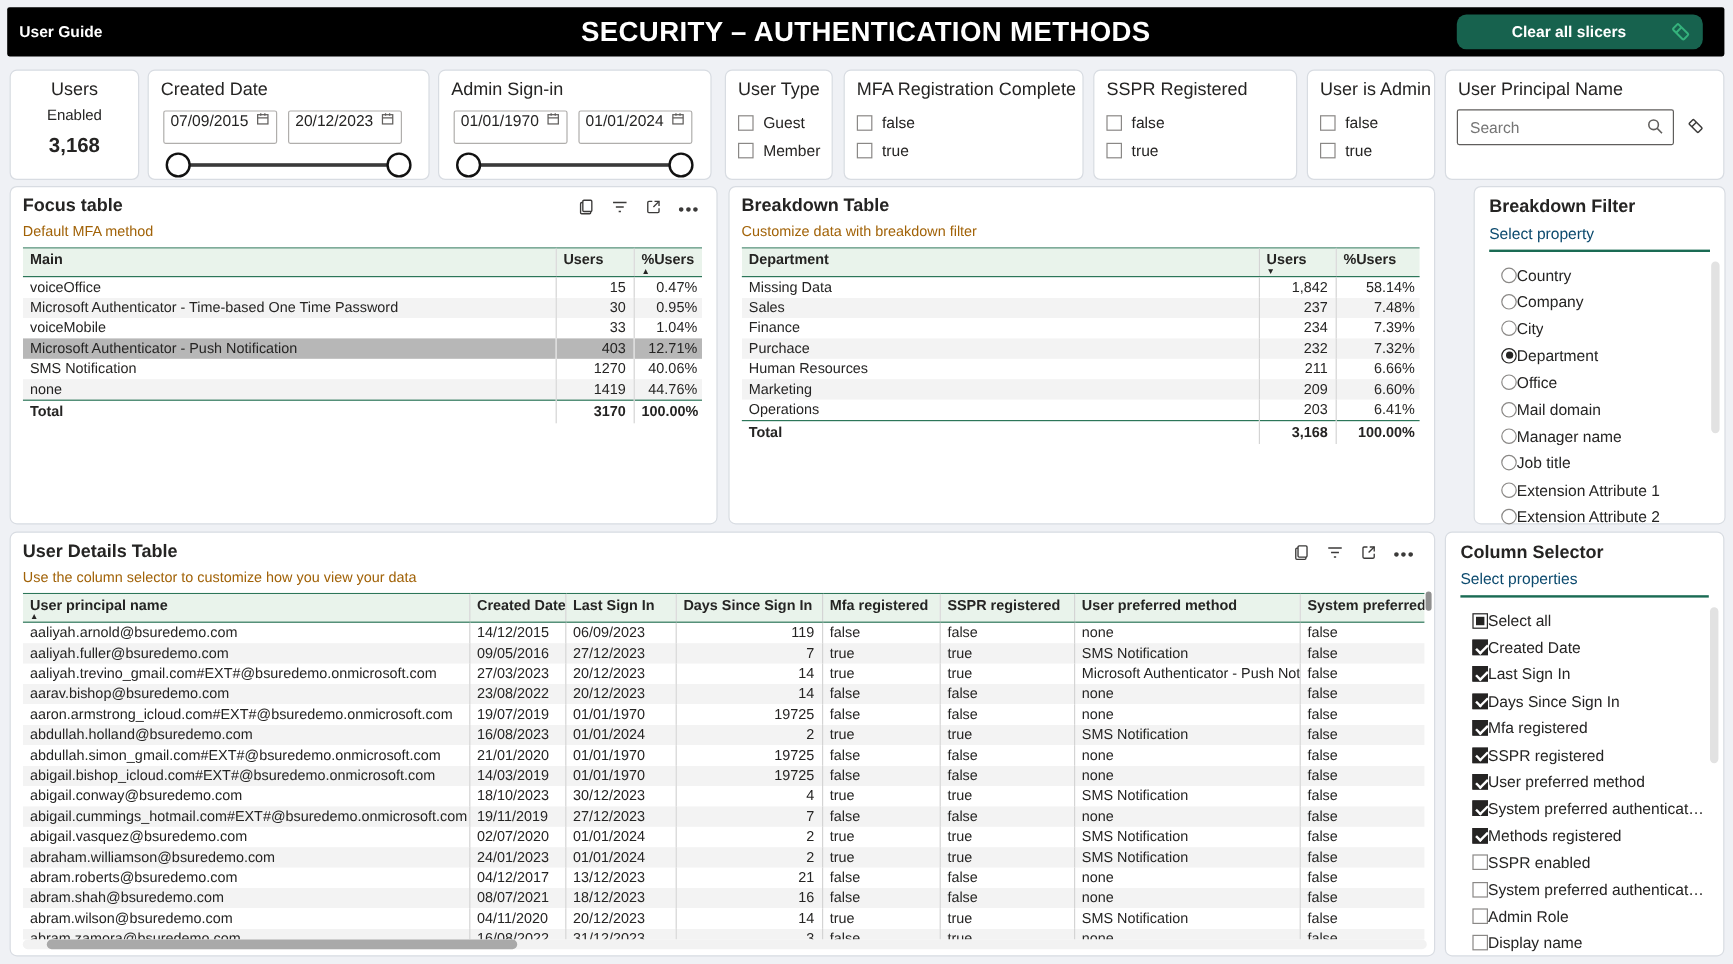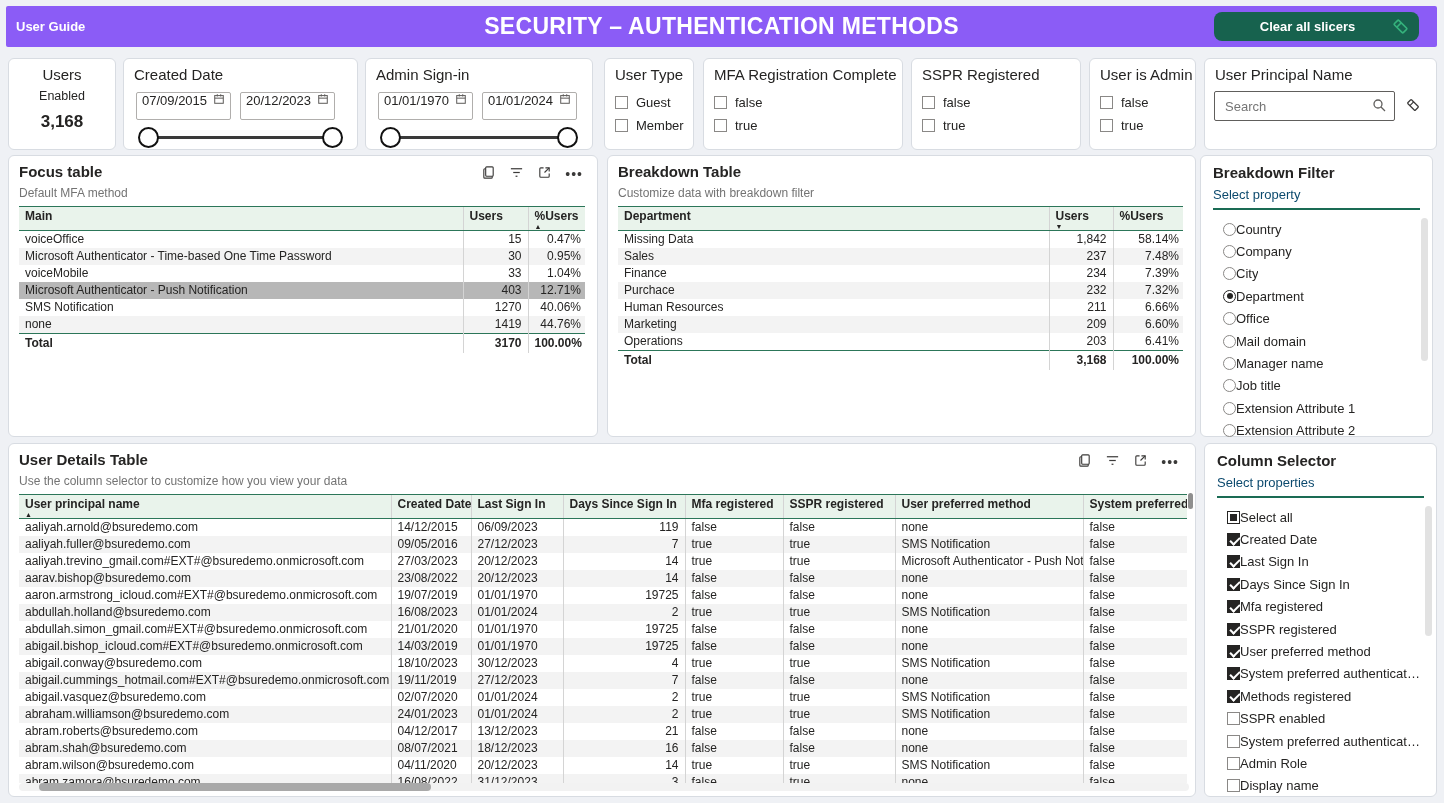--- a/index.html
+++ b/index.html
@@ -4,21 +4,21 @@
 <style>
   html,body{margin:0;padding:0}
   body{
     width:1444px;height:803px;position:relative;overflow:hidden;
     background:#eff1f5;color:#252423;
     font-family:"Liberation Sans",sans-serif;font-size:13px;
   }
   .card{position:absolute;background:#fff;border:1px solid #d8dce2;border-radius:6px;box-sizing:border-box}
 
   
-  .header-bar{position:absolute;left:6px;top:6px;width:1431px;height:41px;background:#8b5cf6;border-radius:2px}
+  .header-bar{position:absolute;left:6px;top:6px;width:1431px;height:41px;background:#000000;border-radius:2px}
   .user-guide{position:absolute;left:10px;top:13px;color:#fff;font-weight:bold;font-size:13px;cursor:pointer}
   .main-title{position:absolute;left:0;right:0;top:7px;text-align:center;color:#fff;font-weight:bold;font-size:23px;letter-spacing:.3px}
   .clear-btn{position:absolute;right:18px;top:6px;width:205px;height:29px;background:#17624e;border:none;border-radius:8px;
     color:#fff;font-size:13px;font-weight:bold;font-family:inherit;cursor:pointer;display:flex;align-items:center;justify-content:center}
   .clear-btn .btn-ico{position:absolute;right:9px;top:5px}
 
   
   .sl-title{font-size:15px;color:#252423;padding:7px 10px 0 10px;white-space:nowrap}
   .center{text-align:center}
   .users-sub{font-size:12.5px;margin-top:6px}
@@ -42,21 +42,21 @@
   .opt-label{font-size:13px}
 
   .search-wrap{display:flex;align-items:center;gap:10px;padding:8px 8px 0 9px}
   .search-box{display:flex;align-items:center;justify-content:space-between;flex:0 0 auto;width:181px;height:30px;
     border:1px solid #605e5c;border-radius:2px;padding:0 8px;box-sizing:border-box}
   .search-box input{border:none;outline:none;width:130px;font-size:13px;font-family:inherit;color:#252423;background:transparent}
   .erase-btn{background:none;border:none;padding:0;cursor:pointer}
 
   
   .vh-title{font-size:15px;font-weight:600;padding:7px 10px 0 10px}
-  .vh-sub{font-size:12px;padding:6px 10px 0 10px;color:#737373}
+  .vh-sub{font-size:12px;padding:6px 10px 0 10px;color:#a16207}
   .vh-icons{position:absolute;top:9px;display:flex;gap:13px;align-items:center}
   .vh-icons svg,.vh-icons span{cursor:pointer}
   .dots{font-size:14px;color:#3b3a39;letter-spacing:1px;line-height:10px}
 
   table.pbi{border-collapse:collapse;table-layout:fixed;font-size:12px}
   table.pbi th{background:#e9f3eb;border-top:1px solid #2c7659;border-bottom:1px solid #2c7659;
     text-align:left;font-weight:bold;padding:2px 6px 1px 6px;height:19px;vertical-align:top;overflow:hidden;white-space:nowrap;cursor:pointer}
   table.pbi td{padding:0 6px;height:17px;line-height:17px;overflow:hidden;white-space:nowrap;vertical-align:middle}
   table.pbi .sep{border-left:1px solid #d4d4d4}
   table.pbi td.num{text-align:right}
@@ -380,21 +380,21 @@
         <tr>
           <td>Total</td>
           <td class="num sep">3,168</td>
           <td class="num sep">100.00%</td>
         </tr>
       </tfoot>
     </table>
   </div>
 </div>
 
-<div class="card" style="left:1200px;top:155px;width:233px;height:282px">
+<div class="card" style="left:1228px;top:155px;width:210px;height:282px">
   <div class="panel-head">
     <div class="panel-title">Breakdown Filter</div>
     <div class="panel-sub">Select property</div>
   </div>
   <div class="panel-list" id="bf-list">
       <div class="p-row">
         <span class="radio"></span>
         <span class="p-label">Country</span>
       </div>
       <div class="p-row">

